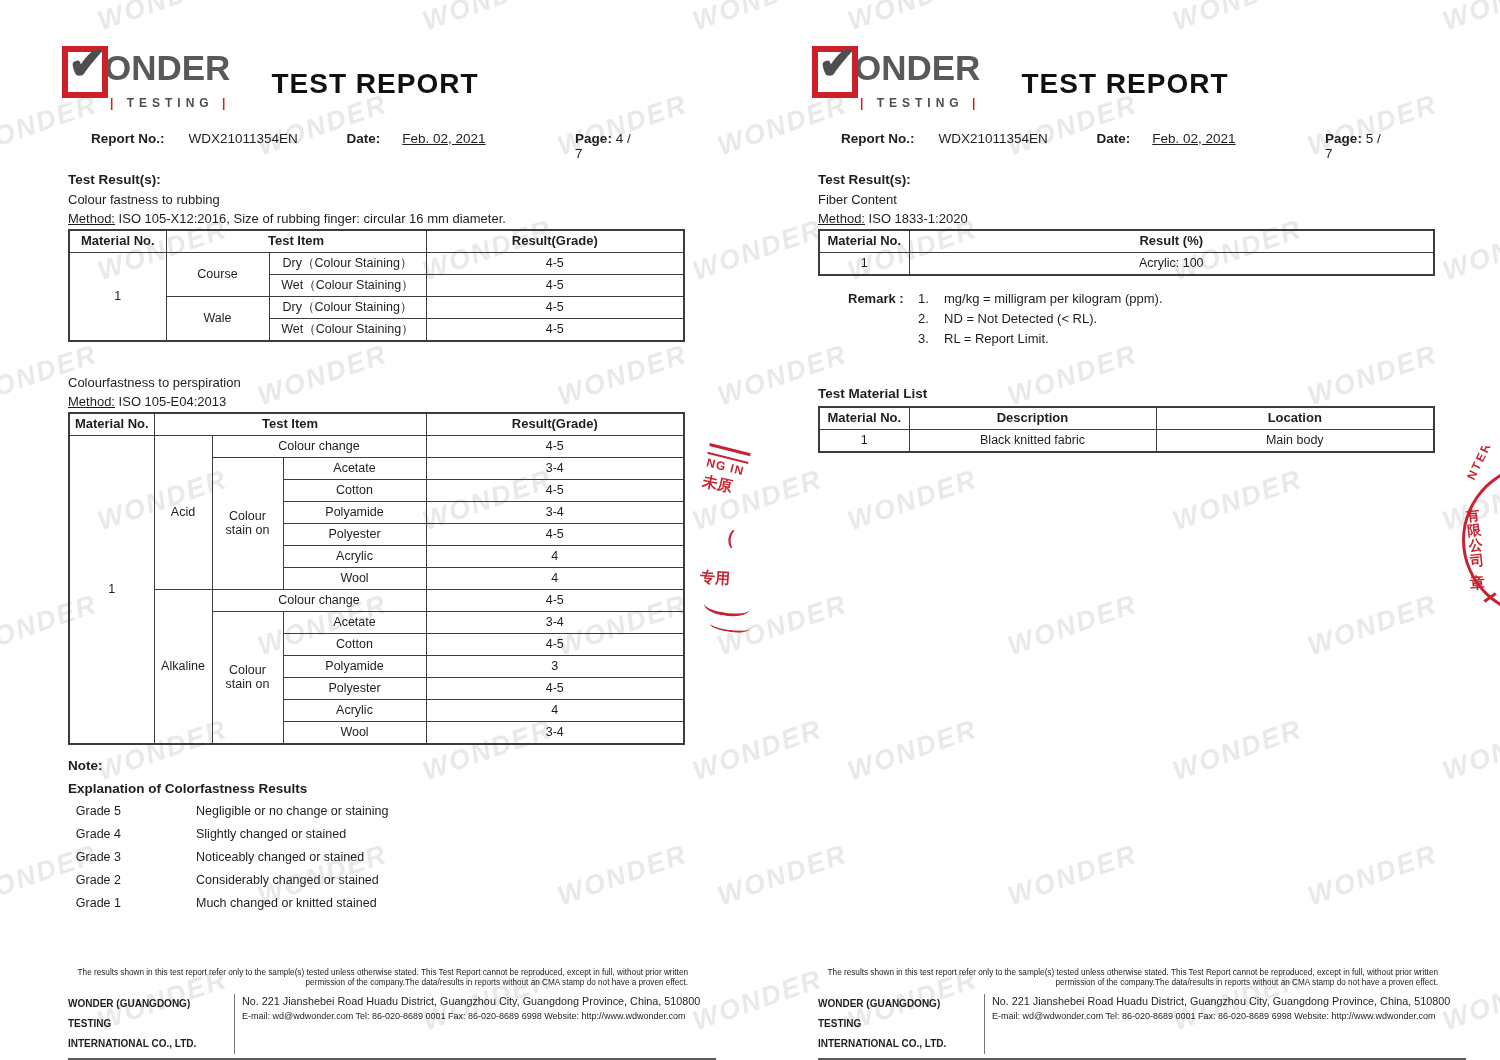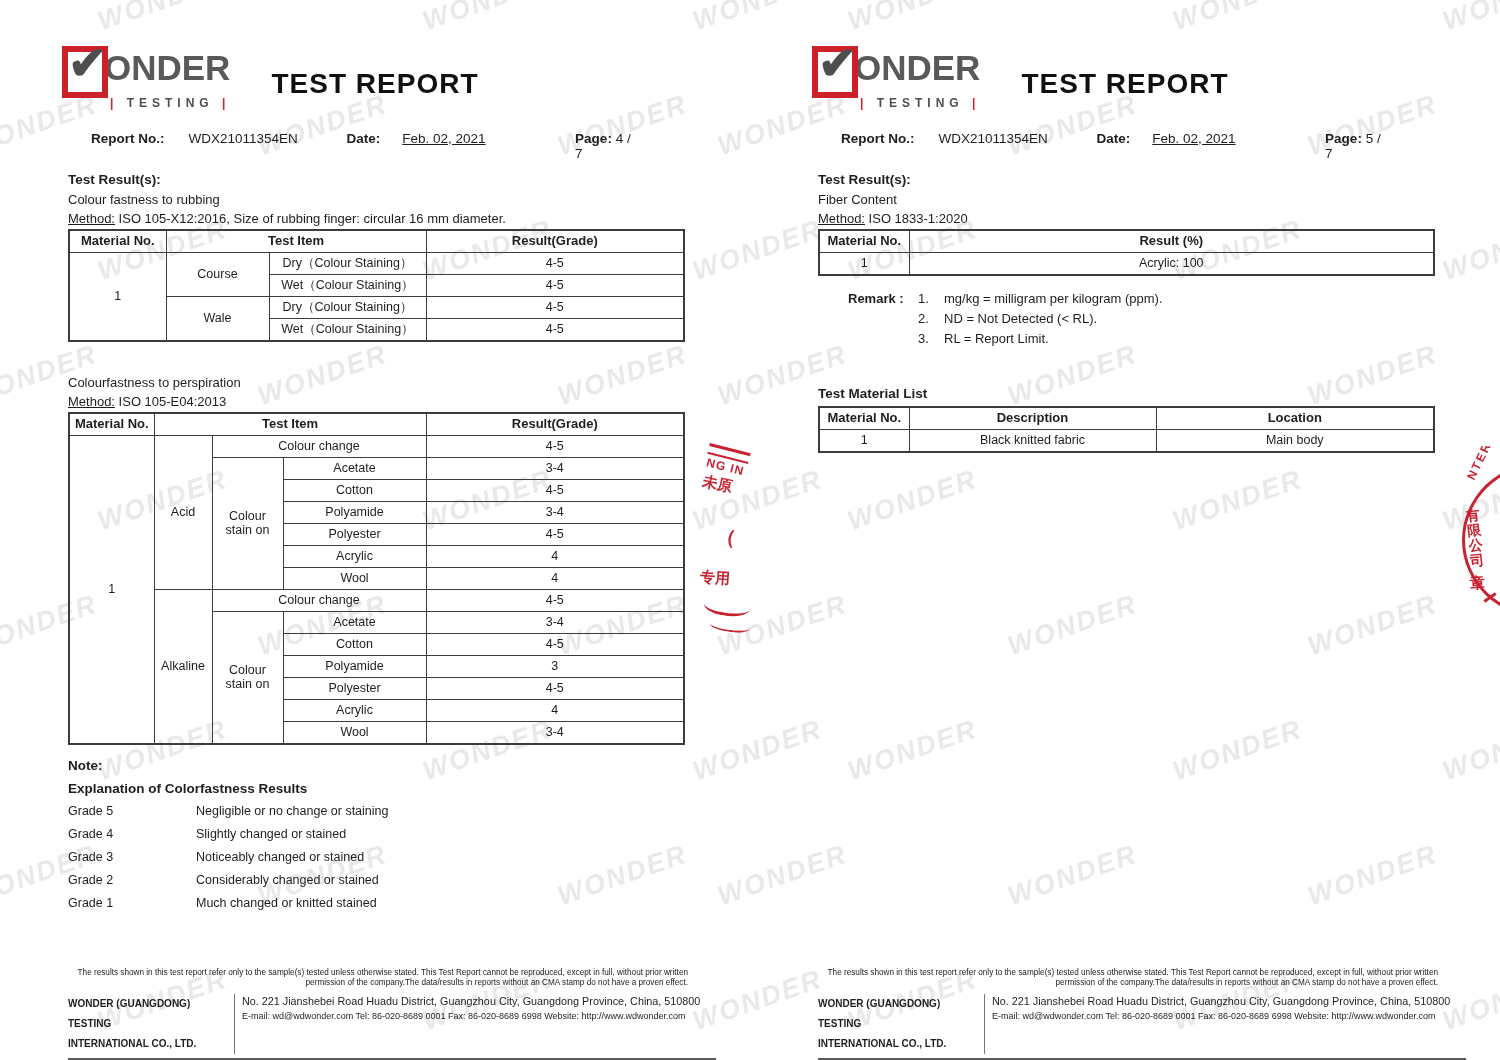--- a/index.html
+++ b/index.html
@@ -39,21 +39,21 @@
   .sec .subtitle{font-size:13px;margin-bottom:4px;}
   .sec .method{font-size:13px;margin-bottom:3px;}
 
   table.rpt{border-collapse:collapse;table-layout:fixed;width:615px;border:2px solid #3c3c3c;}
   table.rpt th,table.rpt td{border:1px solid #3c3c3c;text-align:center;vertical-align:middle;
       font-size:12.5px;padding:0 3px;height:21px;line-height:1.1;}
   table.rpt th{font-weight:700;font-size:13px;}
 
   
   .note-grades{margin-top:8px;}
-  .grade-row{display:flex;font-size:12.5px;margin-bottom:9px;}
+  .grade-row{display:flex;font-size:12.5px;margin-bottom:9px;text-align:right;}
   .grade-row .g{width:53px;}
   .grade-row .t{margin-left:75px;}
 
   
   .remark{position:absolute;left:72px;top:291px;width:620px;display:flex;font-size:13px;margin-left:26px;}
   .remark .rlabel{font-weight:700;width:70px;}
   .remark .items{display:flex;flex-direction:column;gap:5px;}
   .remark .it{display:flex;}
   .remark .num{width:26px;}
 

